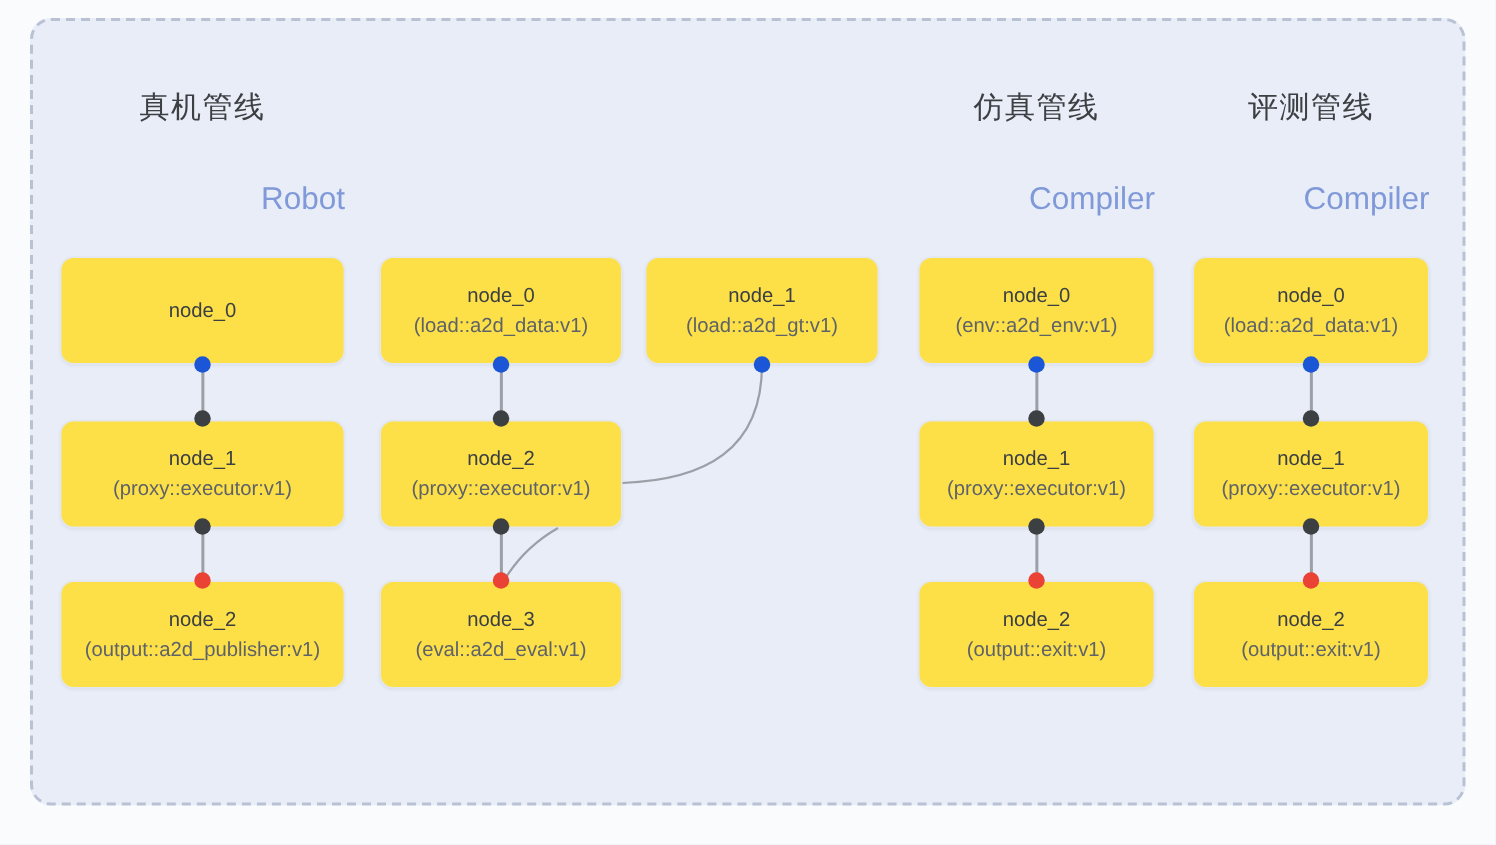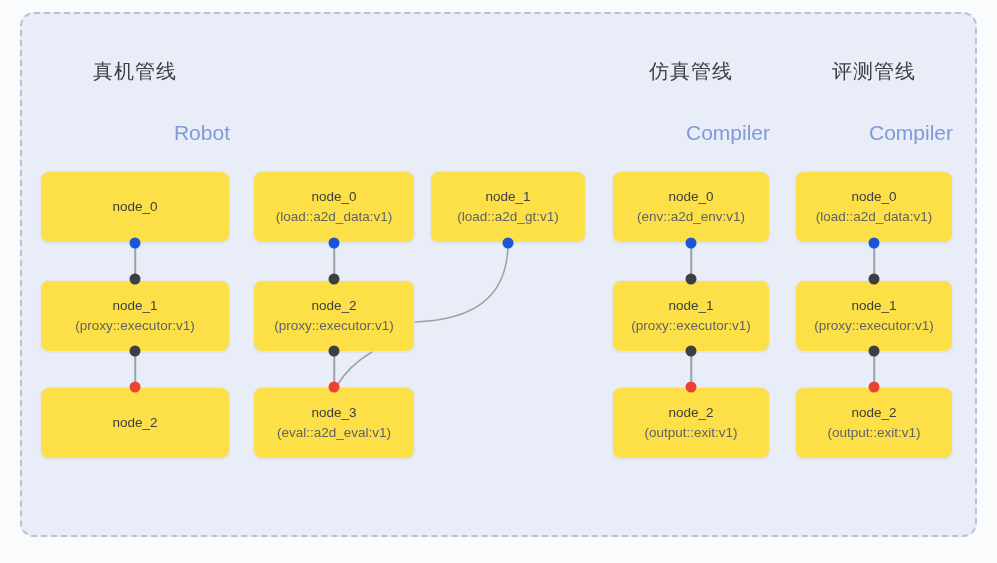--- a/index.html
+++ b/index.html
@@ -139,20 +139,21 @@
 
   <div class="node" style="left:40px; top:171px; width:190px;">
     <span class="node-title">node_0</span>
   </div>
   <div class="node" style="left:40px; top:280px; width:190px;">
     <span class="node-title">node_1</span>
     <span class="node-sub">(proxy::executor:v1)</span>
   </div>
   <div class="node" style="left:40px; top:387px; width:190px;">
     <span class="node-title">node_2</span>
+    <span class="node-sub">(output::a2d_publisher:v1)</span>
   </div>
 
   <div class="edge-v" style="left:135px; top:243px; height:37px;"></div>
   <div class="edge-v" style="left:135px; top:351px; height:36px;"></div>
 
   <div class="port port-blue" style="left:135px; top:243px;"></div>
   <div class="port port-black" style="left:135px; top:279px;"></div>
   <div class="port port-black" style="left:135px; top:351px;"></div>
   <div class="port port-red" style="left:135px; top:387px;"></div>
 

